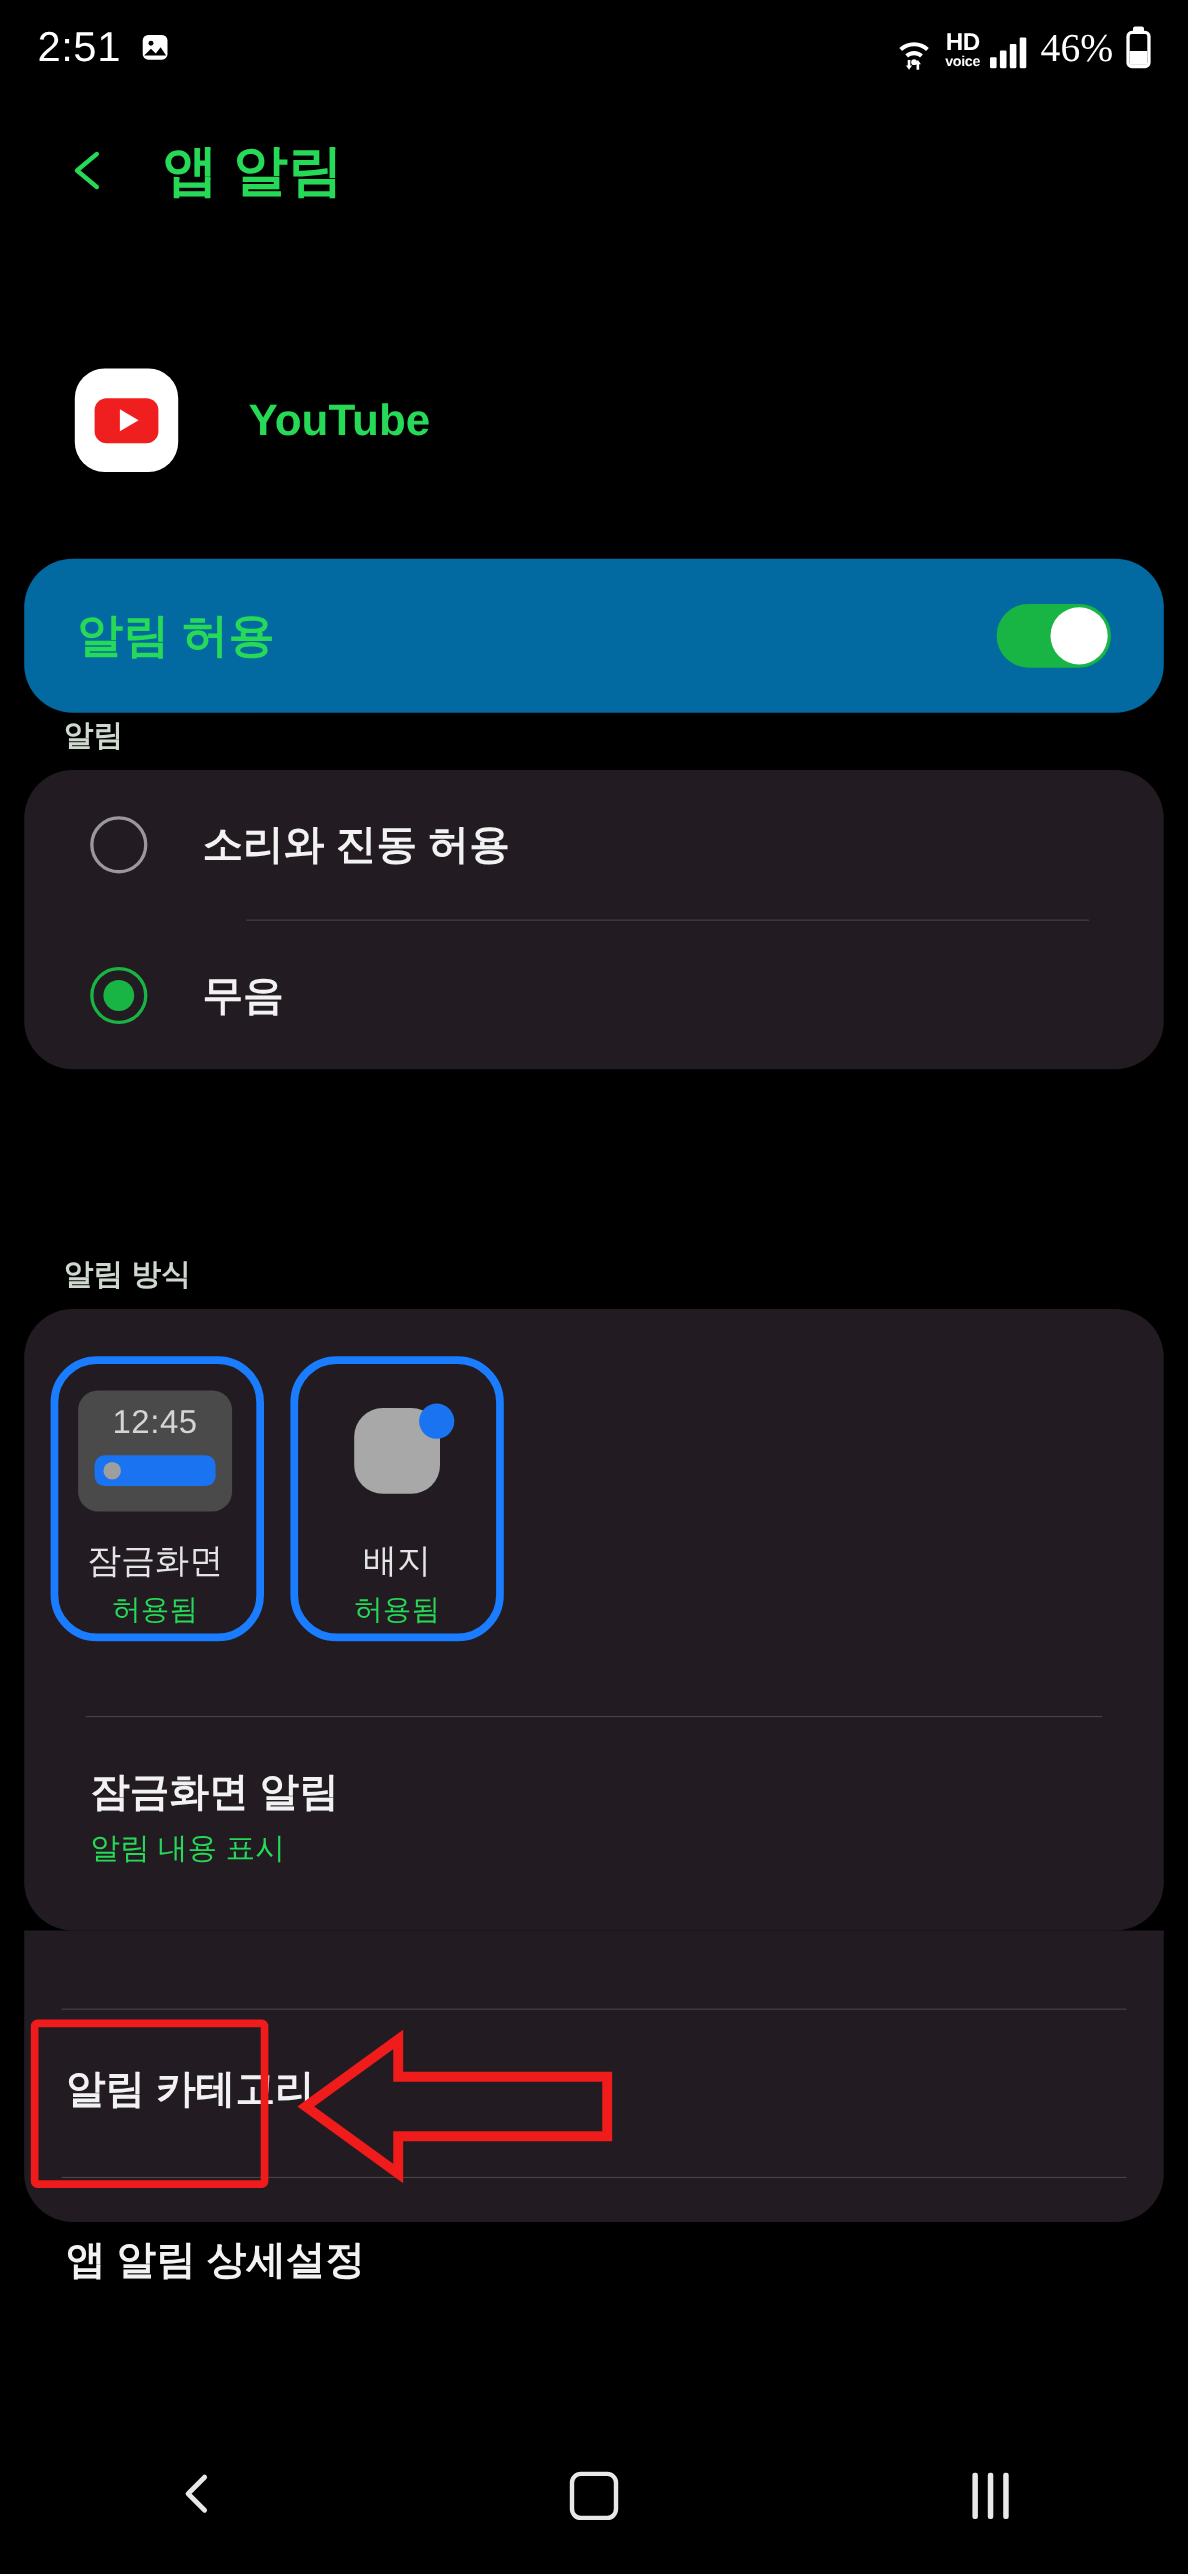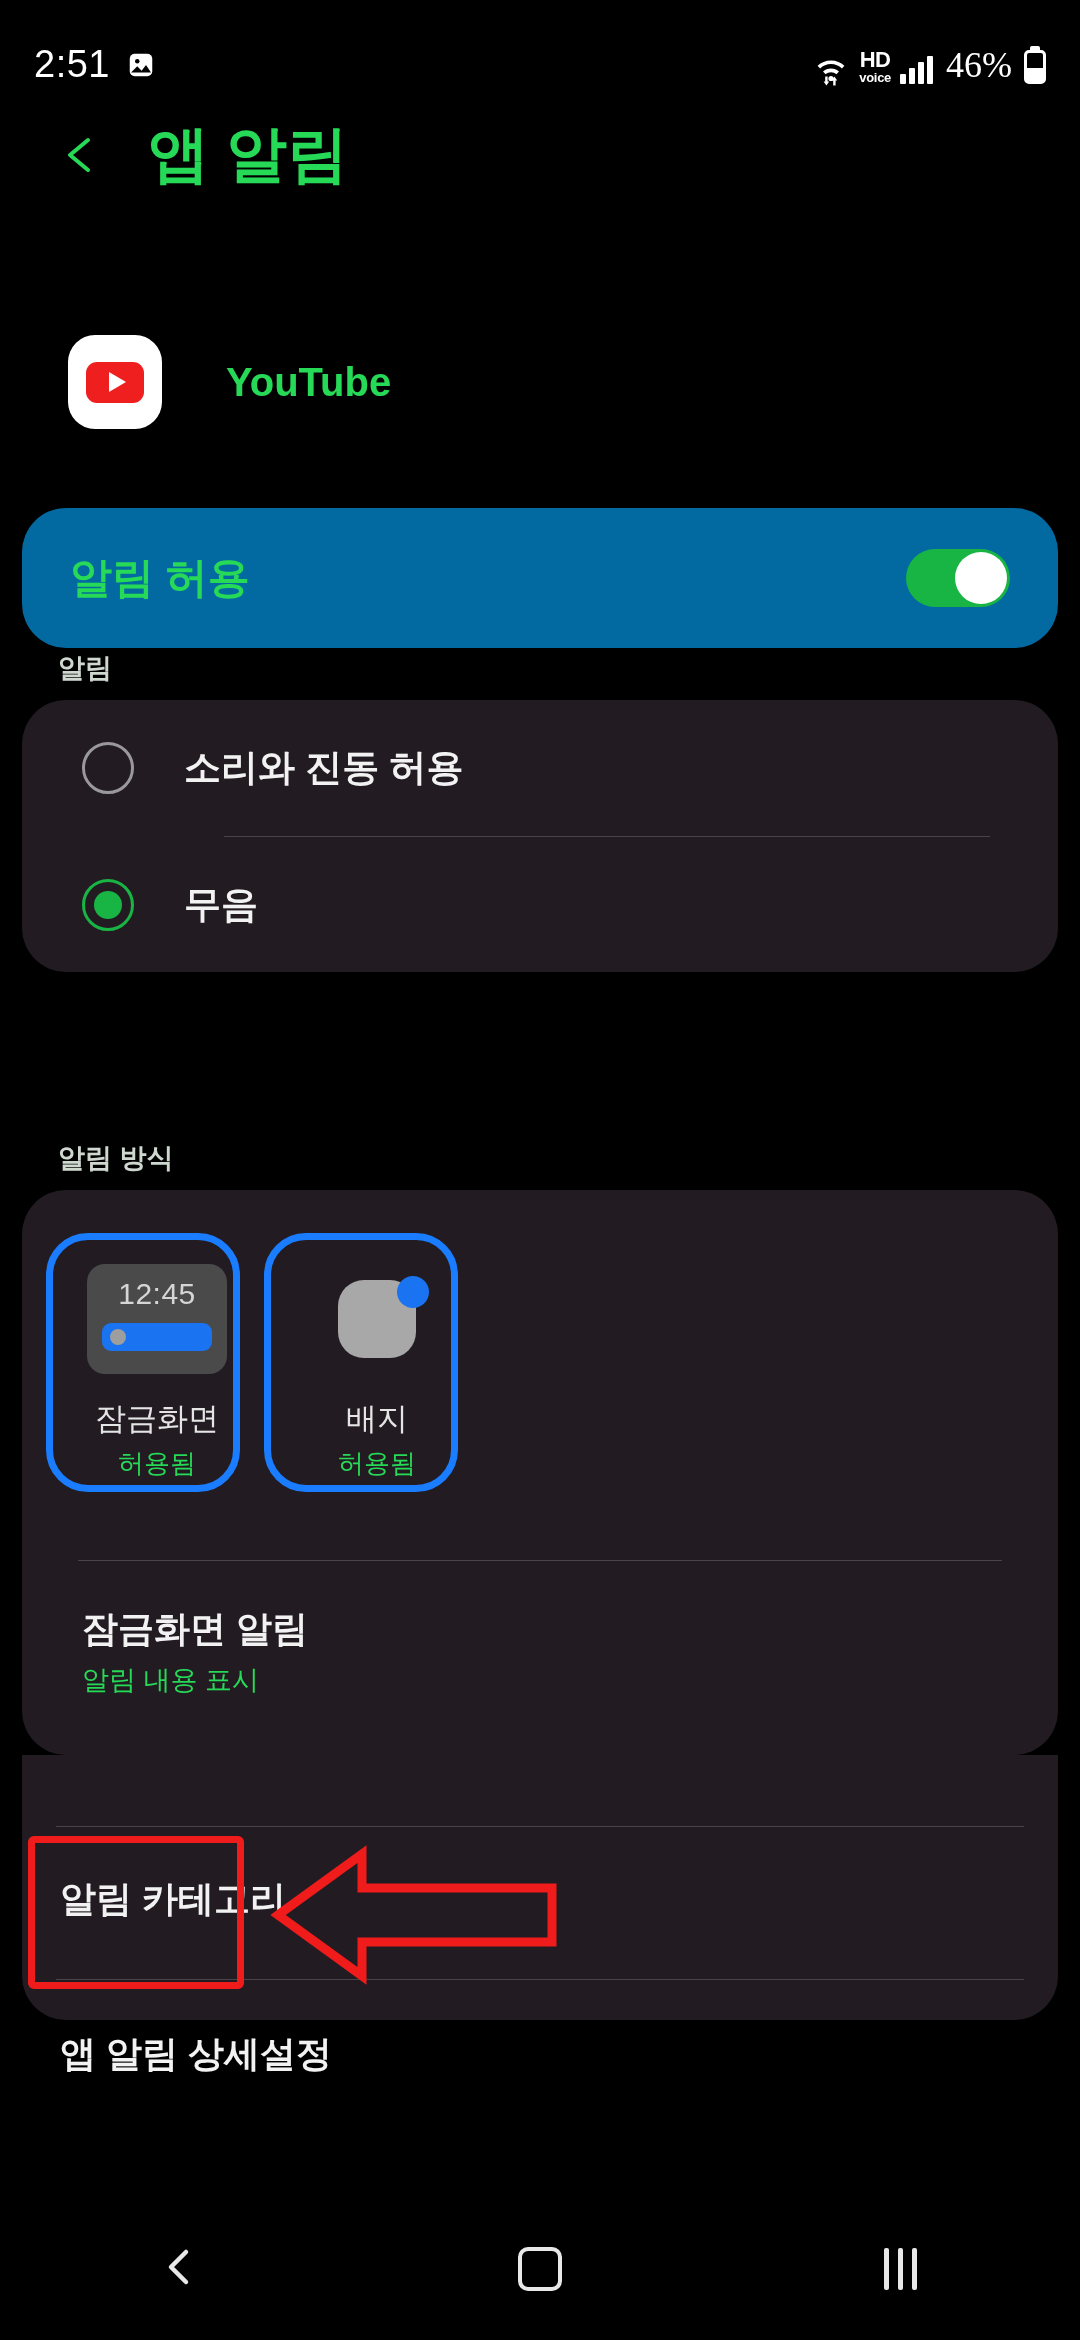--- a/index.html
+++ b/index.html
@@ -11,21 +11,21 @@
   }
   #screen {
     position:relative;
     width:1080px; height:2340px;
     background:#000;
   }
 
   
   .statusbar {
     position:absolute; top:0; left:0; width:1080px; height:86px;
-    display:flex; align-items:flex-end;
+    display:flex; align-items:center;
     padding:0 34px;
     color:#fff;
   }
   .sb-left { display:flex; align-items:center; gap:16px; }
   .sb-time { font-size:38px; font-weight:400; letter-spacing:0.5px; color:#fff; }
   .sb-photo-icon { width:30px; height:30px; position:relative; }
   .sb-photo-icon svg { display:block; }
   .sb-right { margin-left:auto; display:flex; align-items:flex-end; gap:9px; }
   .sb-wifi { width:38px; height:34px; position:relative; }
   .sb-hdvoice { display:flex; flex-direction:column; align-items:center; line-height:1; margin-bottom:2px;}
@@ -48,21 +48,21 @@
     width:10px; height:5px; background:#fff; border-radius:2px 2px 0 0;
   }
 
   
   .appbar {
     position:absolute; top:100px; left:0; width:1080px; height:110px;
     display:flex; align-items:center; padding-left:58px;
   }
   .back-chevron { width:46px; height:46px; }
   .appbar-title {
-    font-size:61px; font-weight:700; color:#26d957;
+    font-size:50px; font-weight:700; color:#26d957;
     margin-left:44px; letter-spacing:0px;
   }
 
   
   .approw {
     position:absolute; top:332px; left:0; width:1080px; height:100px;
     display:flex; align-items:center; padding-left:68px;
   }
   .yt-icon {
     width:94px; height:94px; background:#fff; border-radius:27px;
@@ -133,21 +133,21 @@
   .divider-in {
     height:1px; background:#4a444a; margin-left:190px; margin-right:56px;
   }
 
   
   .card-method {
     top:1190px; height:565px;
     background:#221c22;
   }
   .tiles {
-    display:flex; gap:30px; padding:48px 40px 0 24px;margin-left:16px;
+    display:flex; gap:30px; padding:48px 40px 0 24px;
   }
   .tile {
     width:190px;
     display:flex; flex-direction:column; align-items:center;
     padding-top:26px; padding-bottom:14px;
   }
   .tile-preview-lock {
     width:140px; height:110px; background:#4a4a4a; border-radius:18px;
     display:flex; flex-direction:column; align-items:center;
     padding-top:13px;

